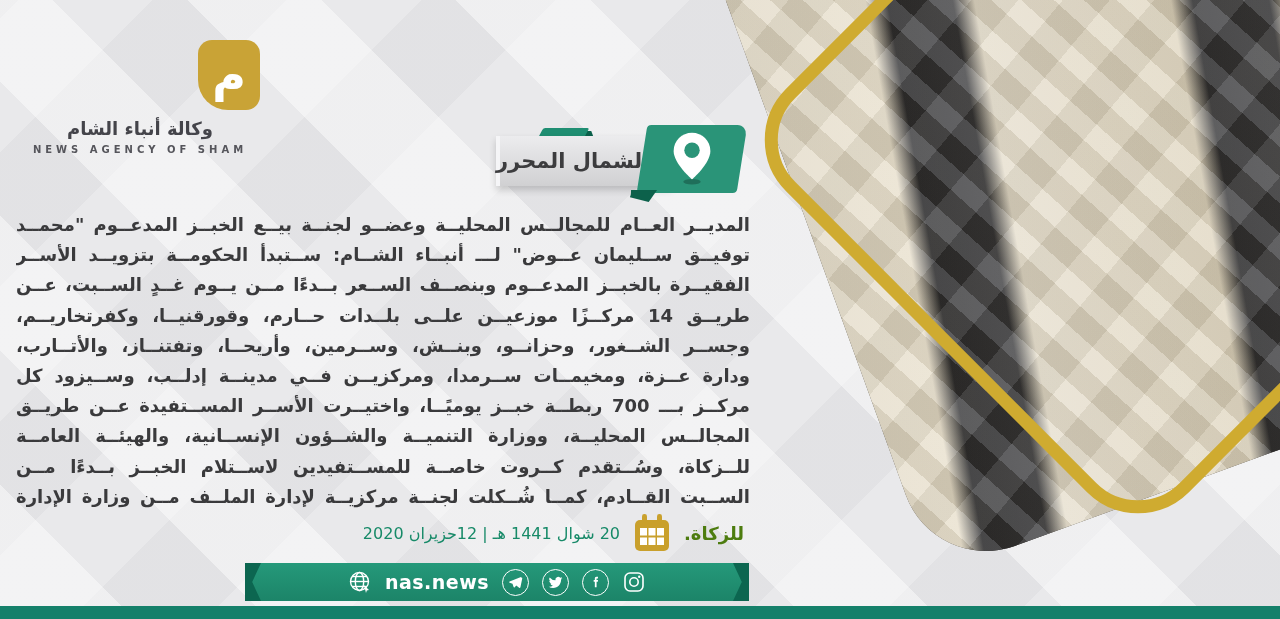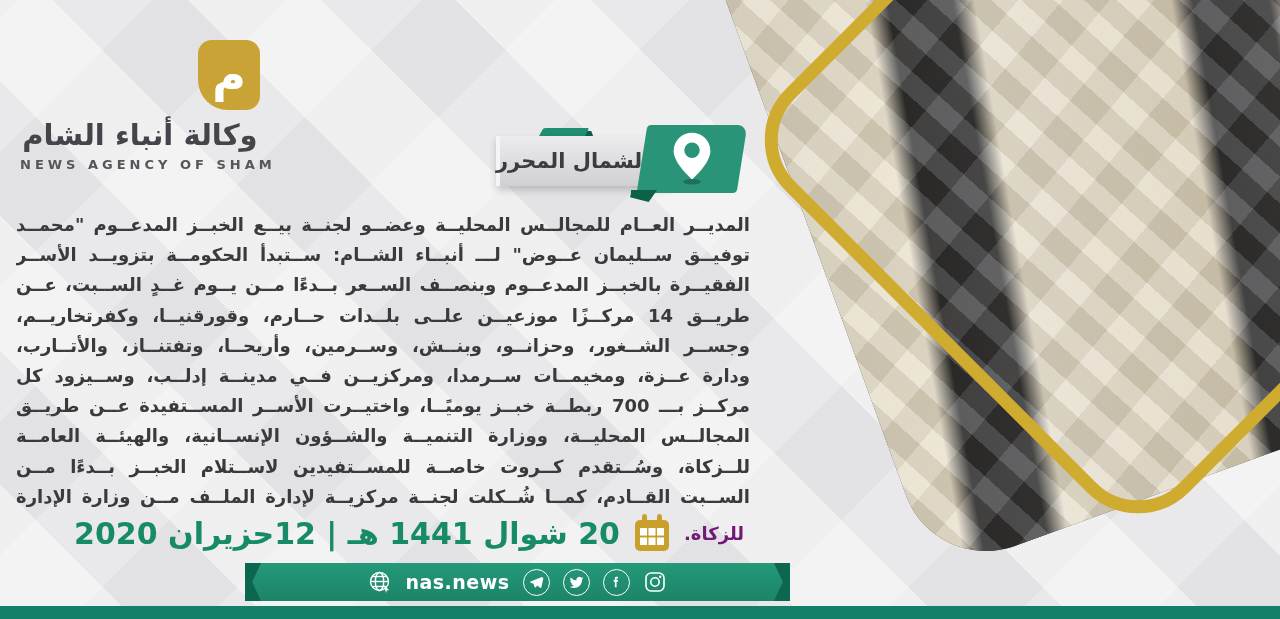--- a/index.html
+++ b/index.html
@@ -49,22 +49,22 @@
 
   
   .logo{position:absolute;left:20px;top:26px;width:240px;z-index:3;}
   .logo-word{direction:rtl;display:flex;align-items:flex-end;justify-content:flex-start;gap:4px;height:84px;}
   .logo-green{color:#0c7a5c;font-size:74px;font-weight:bold;line-height:78px;letter-spacing:-2px;}
   .logo-meem{
     display:inline-flex;align-items:center;justify-content:center;
     width:62px;height:70px;background:#c9a336;color:#ffffff;
     border-radius:14px 14px 14px 30px;font-size:46px;font-weight:bold;
   }
-  .logo-ar{color:#44444a;font-size:29px;font-weight:bold;text-align:center;margin-top:8px;direction:rtl;}
-  .logo-en{color:#55555b;font-size:13px;font-weight:bold;letter-spacing:4px;text-align:center;margin-top:5px;white-space:nowrap;}
+  .logo-ar{color:#44444a;font-size:18px;font-weight:bold;text-align:center;margin-top:8px;direction:rtl;}
+  .logo-en{color:#55555b;font-size:10px;font-weight:bold;letter-spacing:4px;text-align:center;margin-top:5px;white-space:nowrap;}
 
   
   .loc-flag{position:absolute;left:538px;top:128px;width:46px;height:20px;background:#1f8e72;
     transform:skewX(-28deg);z-index:4;border-radius:2px;}
   .loc-flag-fold{position:absolute;left:576px;top:131px;width:18px;height:15px;background:#0c614b;
     transform:skewX(20deg);z-index:3;}
   .loc-bar{
     position:absolute;left:496px;top:136px;width:176px;height:50px;z-index:4;
     background:linear-gradient(180deg,#ececee,#d0d0d2);
     box-shadow:0 4px 7px rgba(0,0,0,.18), inset 4px 0 0 #f5f5f7;
@@ -88,26 +88,26 @@
     direction:rtl;text-align:justify;text-align-last:justify;
     color:#3a3a3c;font-size:18px;font-weight:bold;line-height:30.2px;
   }
   .article p{margin:0;}
 
   
   .date-row{
     position:absolute;right:536px;top:514px;z-index:3;
     direction:rtl;display:flex;align-items:center;gap:14px;white-space:nowrap;
   }
-  .closing-word{color:#701a75;font-size:18px;font-weight:bold;}
-  .date-text{color:#178a68;font-size:30px;font-weight:bold;}
+  .closing-word{color:#4d7c0f;font-size:18px;font-weight:bold;}
+  .date-text{color:#178a68;font-size:16px;font-weight:normal;}
 
   
   .ribbon{
-    position:absolute;left:245px;top:563px;width:545px;height:38px;z-index:4;
+    position:absolute;left:245px;top:563px;width:504px;height:38px;z-index:4;
     background:linear-gradient(180deg,#25997a,#1c8468);
     display:flex;align-items:center;justify-content:center;gap:13px;color:#fff;
   }
   .ribbon::before{content:"";position:absolute;left:0;top:0;width:16px;height:100%;
     background:#0c6650;clip-path:polygon(0 0,100% 0,45% 50%,100% 100%,0 100%);}
   .ribbon::after{content:"";position:absolute;right:0;top:0;width:16px;height:100%;
     background:#0c6650;clip-path:polygon(0 0,100% 0,100% 100%,0 100%,55% 50%);}
   .ribbon .txt{font-size:19px;font-weight:bold;letter-spacing:.5px;}
   .icircle{width:27px;height:27px;border:1.6px solid #fff;border-radius:50%;
     display:flex;align-items:center;justify-content:center;box-sizing:border-box;}

